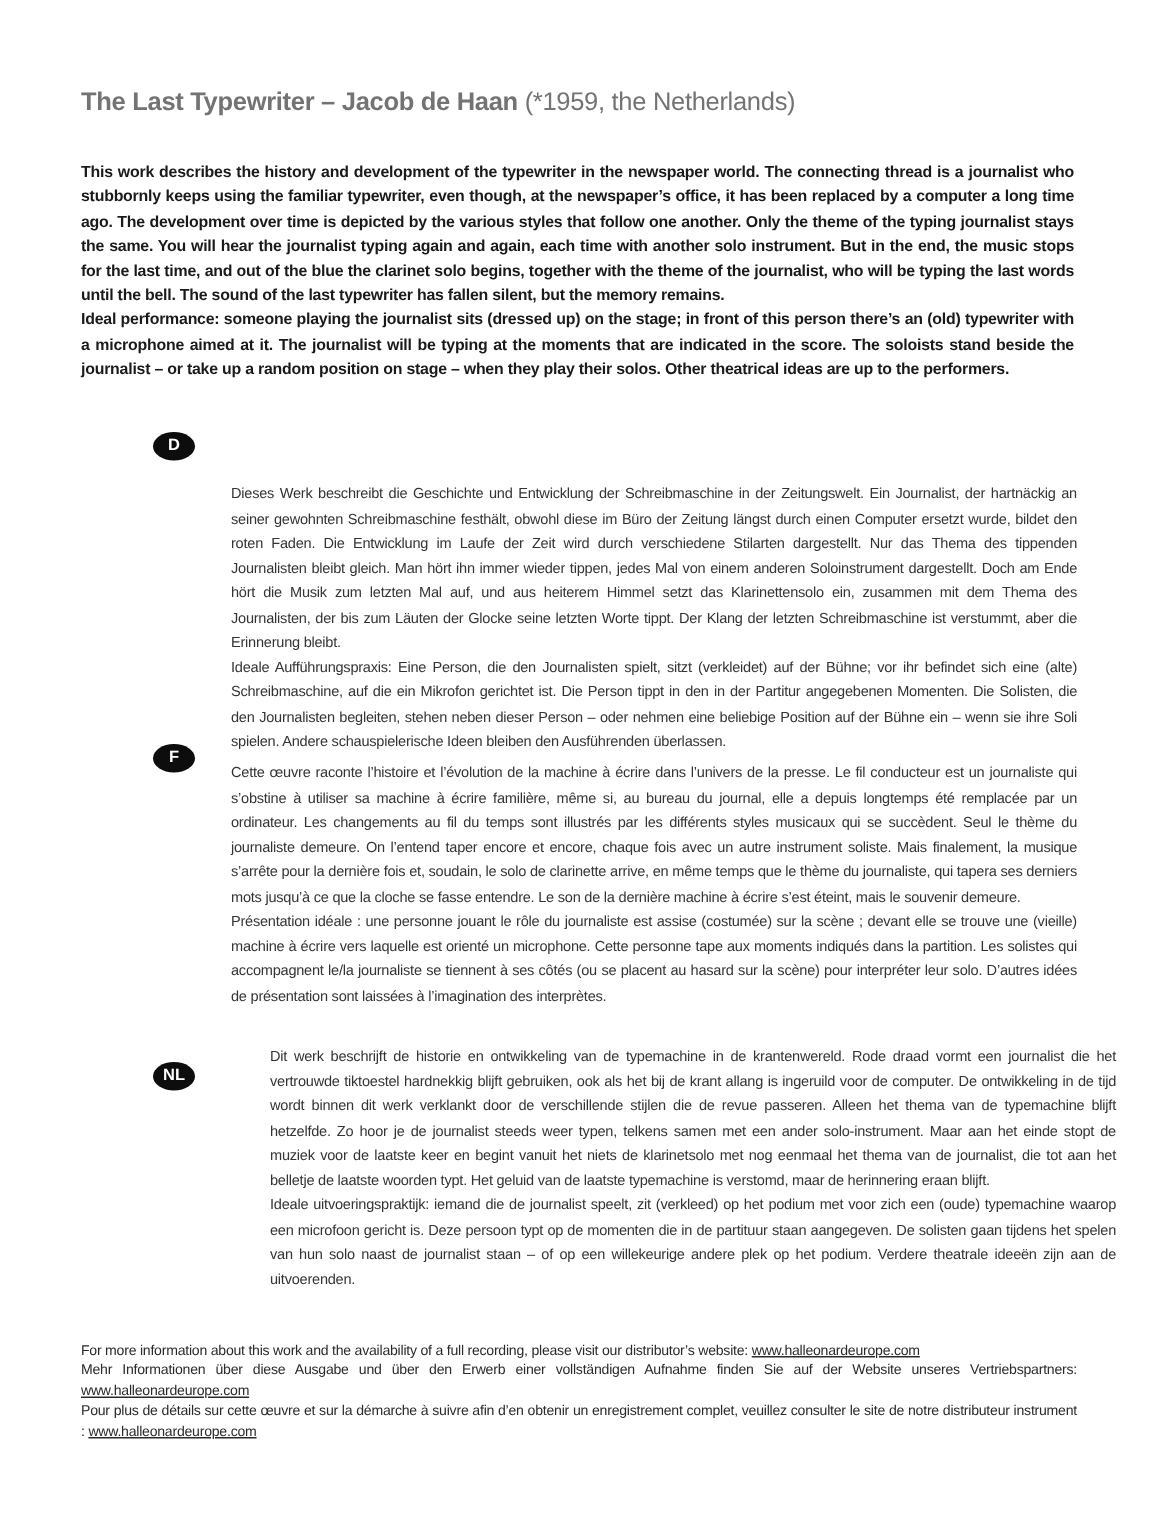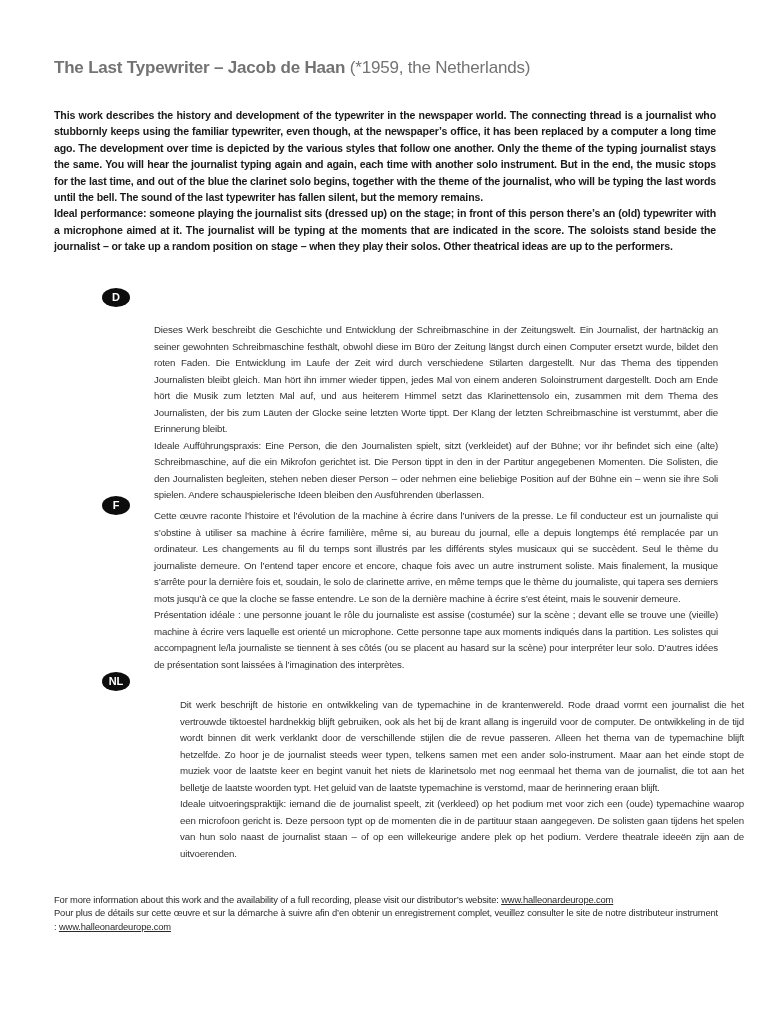--- a/index.html
+++ b/index.html
@@ -55,22 +55,23 @@
   <p>Dieses Werk beschreibt die Geschichte und Entwicklung der Schreibmaschine in der Zeitungswelt. Ein Journalist, der hartnäckig an seiner gewohnten Schreibmaschine festhält, obwohl diese im Büro der Zeitung längst durch einen Computer ersetzt wurde, bildet den roten Faden. Die Entwicklung im Laufe der Zeit wird durch verschiedene Stilarten dargestellt. Nur das Thema des tippenden Journalisten bleibt gleich. Man hört ihn immer wieder tippen, jedes Mal von einem anderen Soloinstrument dargestellt. Doch am Ende hört die Musik zum letzten Mal auf, und aus heiterem Himmel setzt das Klarinettensolo ein, zusammen mit dem Thema des Journalisten, der bis zum Läuten der Glocke seine letzten Worte tippt. Der Klang der letzten Schreibmaschine ist verstummt, aber die Erinnerung bleibt.</p>
   <p>Ideale Aufführungspraxis: Eine Person, die den Journalisten spielt, sitzt (verkleidet) auf der Bühne; vor ihr befindet sich eine (alte) Schreibmaschine, auf die ein Mikrofon gerichtet ist. Die Person tippt in den in der Partitur angegebenen Momenten. Die Solisten, die den Journalisten begleiten, stehen neben dieser Person – oder nehmen eine beliebige Position auf der Bühne ein – wenn sie ihre Soli spielen. Andere schauspielerische Ideen bleiben den Ausführenden überlassen.</p>
 </div>
 
 <div class="badge" style="top:496px;">F</div>
 <div class="lang" style="top:508px;">
   <p>Cette œuvre raconte l’histoire et l’évolution de la machine à écrire dans l’univers de la presse. Le fil conducteur est un journaliste qui s’obstine à utiliser sa machine à écrire familière, même si, au bureau du journal, elle a depuis longtemps été remplacée par un ordinateur. Les changements au fil du temps sont illustrés par les différents styles musicaux qui se succèdent. Seul le thème du journaliste demeure. On l’entend taper encore et encore, chaque fois avec un autre instrument soliste. Mais finalement, la musique s’arrête pour la dernière fois et, soudain, le solo de clarinette arrive, en même temps que le thème du journaliste, qui tapera ses derniers mots jusqu’à ce que la cloche se fasse entendre. Le son de la dernière machine à écrire s’est éteint, mais le souvenir demeure.</p>
   <p>Présentation idéale : une personne jouant le rôle du journaliste est assise (costumée) sur la scène ; devant elle se trouve une (vieille) machine à écrire vers laquelle est orienté un microphone. Cette personne tape aux moments indiqués dans la partition. Les solistes qui accompagnent le/la journaliste se tiennent à ses côtés (ou se placent au hasard sur la scène) pour interpréter leur solo. D’autres idées de présentation sont laissées à l’imagination des interprètes.</p>
 </div>
 
-<div class="badge" style="top:672px;">NL</div>
+<div class="badge" style="top:708px;">NL</div>
 <div class="lang" style="top:697px;margin-left:26px;">
   <p>Dit werk beschrijft de historie en ontwikkeling van de typemachine in de krantenwereld. Rode draad vormt een journalist die het vertrouwde tiktoestel hardnekkig blijft gebruiken, ook als het bij de krant allang is ingeruild voor de computer. De ontwikkeling in de tijd wordt binnen dit werk verklankt door de verschillende stijlen die de revue passeren. Alleen het thema van de typemachine blijft hetzelfde. Zo hoor je de journalist steeds weer typen, telkens samen met een ander solo-instrument. Maar aan het einde stopt de muziek voor de laatste keer en begint vanuit het niets de klarinetsolo met nog eenmaal het thema van de journalist, die tot aan het belletje de laatste woorden typt. Het geluid van de laatste typemachine is verstomd, maar de herinnering eraan blijft.</p>
   <p>Ideale uitvoeringspraktijk: iemand die de journalist speelt, zit (verkleed) op het podium met voor zich een (oude) typemachine waarop een microfoon gericht is. Deze persoon typt op de momenten die in de partituur staan aangegeven. De solisten gaan tijdens het spelen van hun solo naast de journalist staan – of op een willekeurige andere plek op het podium. Verdere theatrale ideeën zijn aan de uitvoerenden.</p>
 </div>
 
 <div class="footer">
   <p><span>For more information about this work and the availability of a full recording, please visit our distributor’s website: </span><a>www.halleonardeurope.com</a></p>
+  <p><span>Mehr Informationen über diese Ausgabe und über den Erwerb einer vollständigen Aufnahme finden Sie auf der Website unseres Vertriebspartners: </span><a>www.halleonardeurope.com</a></p>
   <p><span>Pour plus de détails sur cette œuvre et sur la démarche à suivre afin d’en obtenir un enregistrement complet, veuillez consulter le site de notre distributeur instrument : </span><a>www.halleonardeurope.com</a></p>
 </div>
 
 </body></html>

